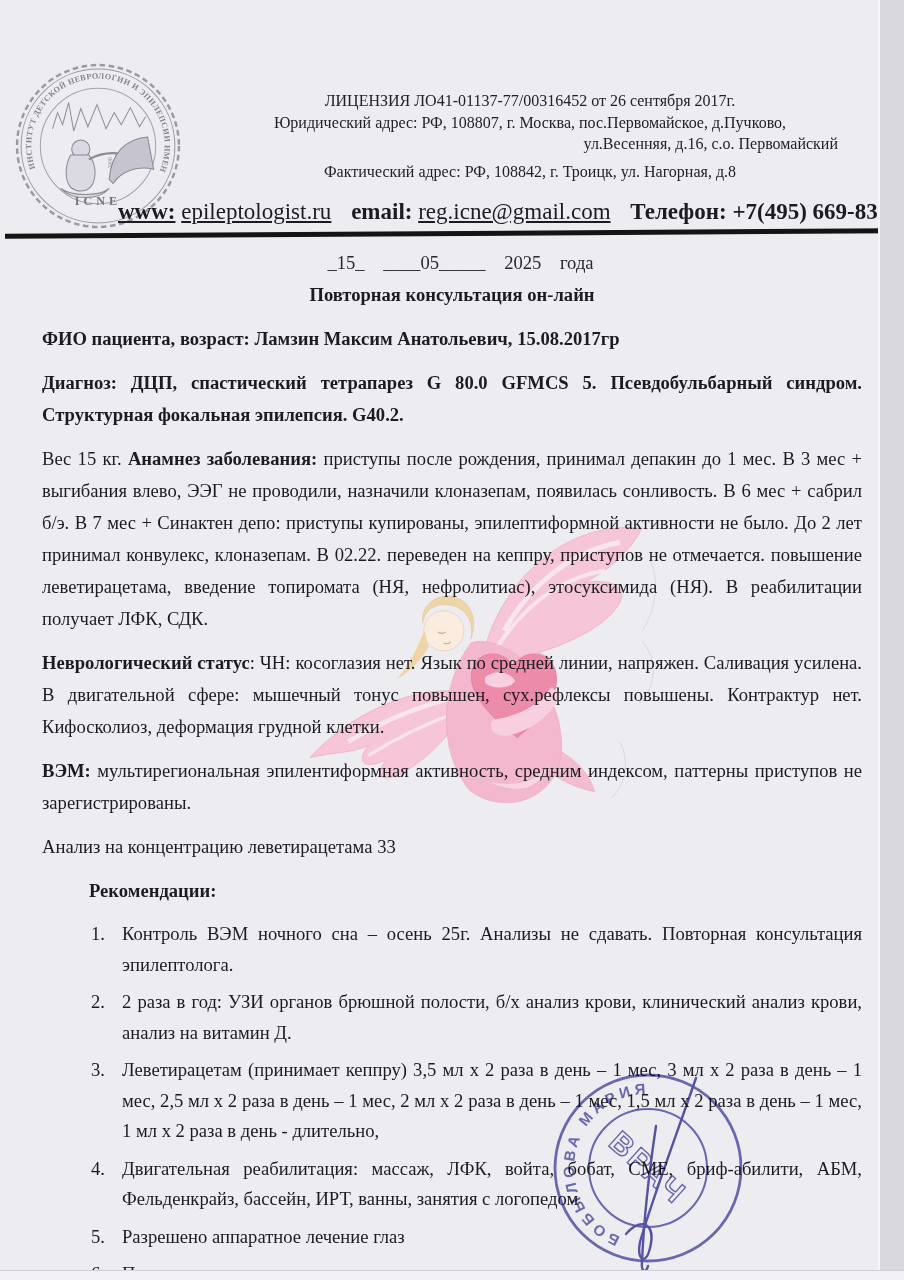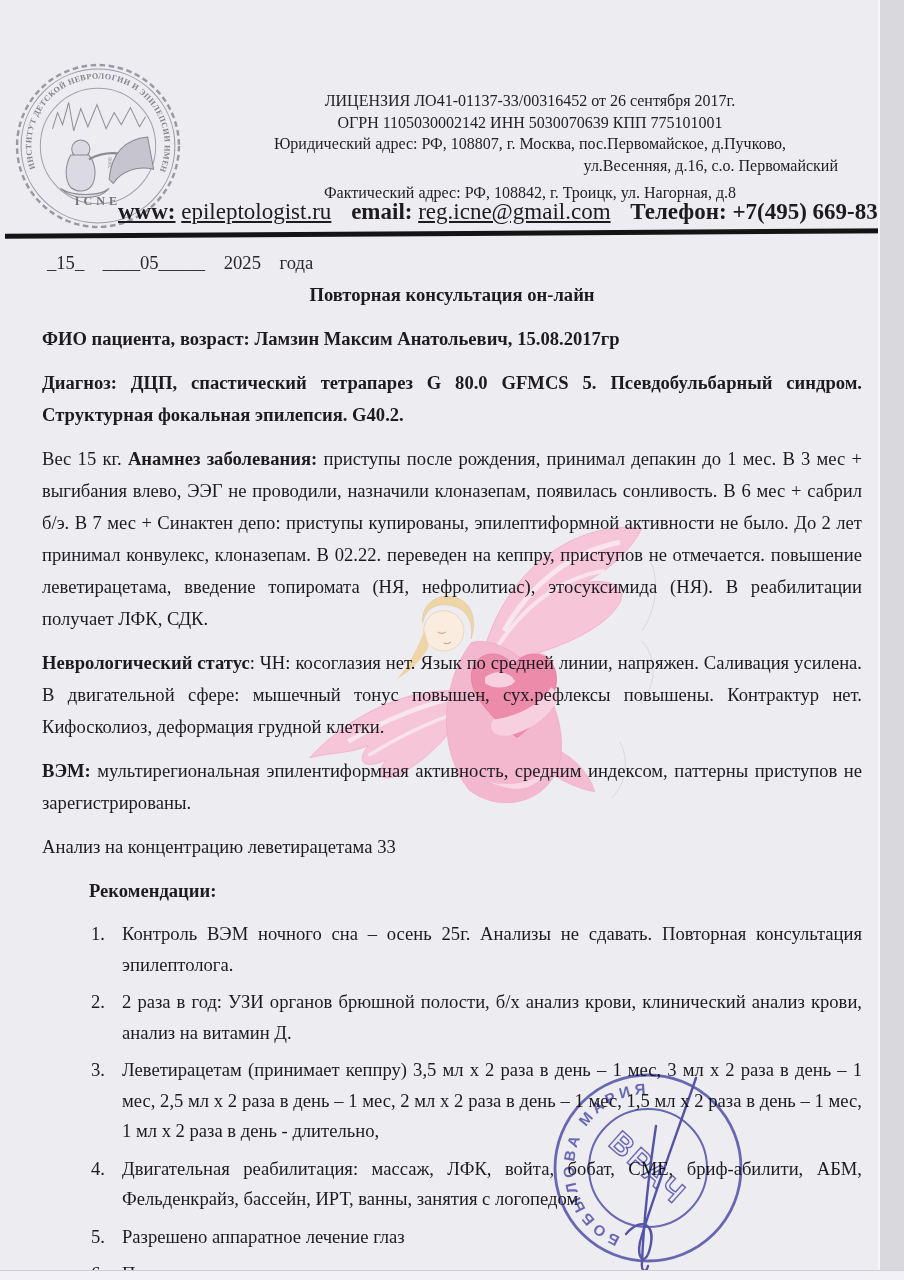--- a/index.html
+++ b/index.html
@@ -20,21 +20,21 @@
   .header-info .gap{height:6px;}
   .contact-line{position:absolute;left:118px;top:199px;font-size:23px;white-space:nowrap;}
   .contact-line .b{font-weight:bold;}
   .contact-line .u{text-decoration:underline;}
   .contact-line .seg{margin-right:14px;}
   .rule{position:absolute;top:231px;left:5px;right:10px;height:5px;background:#141414;
         transform:rotate(-0.35deg);z-index:2;}
   
   .doc{position:absolute;left:30px;right:30px;top:247px;z-index:2;
        font-size:18.6px;line-height:32px;text-align:justify;}
-  .date-line{text-align:left;word-spacing:14px;color:#2a282e;margin-left:17px;}
+  .date-line{text-align:center;word-spacing:14px;color:#2a282e;margin-left:17px;}
   .doc-title{text-align:center;font-weight:bold;}
   .p{margin:12px;}
   .b{font-weight:bold;}
   .rec-head{font-weight:bold;padding-left:47px;text-align:left;}
   ol.recs{counter-reset:rec;list-style:none;margin:2px 10px 0 0;padding:0 2px 0 92px;}
   ol.recs li{counter-increment:rec;position:relative;line-height:30.5px;margin-bottom:7px;text-align:justify;}
   ol.recs li::before{content:counter(rec) ".";position:absolute;left:-31px;}
   .footer-note{margin-top:10px;font-style:italic;font-size:18.2px;line-height:27.5px;text-align:left;
        font-family:"DejaVu Serif",serif;color:#26242a;}
   
@@ -64,22 +64,21 @@
         <path d="M58,94 C52,105 52,118 58,126 C66,132 76,130 80,122 C84,112 82,101 76,94 Z"></path>
         <path d="M76,98 C86,93 98,91 108,93" fill="none" stroke-width="2.2"></path>
         <path d="M48,127 C60,139 86,139 96,127 C86,135 60,135 48,127 Z"></path>
       </g>
       <path d="M96,118 C98,92 112,78 134,76 L140,108 C124,104 108,110 100,122 Z" fill="#c6c4ce" stroke="#8a8894" stroke-width="1"></path>
       <text x="99" y="107" font-size="5.5" fill="#8a8894" transform="rotate(-90 99 107)" font-family="Liberation Serif,serif">2006</text>
     </svg>
 
 
     <div class="header-info">
-      <div>ЛИЦЕНЗИЯ  ЛО41-01137-33/00316452  от  26 сентября 2017г.</div>
-      <div>ОГРН 1105030002142    ИНН 5030070639  КПП 775101001</div>
+      <div>ЛИЦЕНЗИЯ  ЛО41-01137-77/00316452  от  26 сентября 2017г.</div>
       <div>Юридический адрес: РФ, 108807, г. Москва, пос.Первомайское, д.Пучково,</div>
       <div class="ta-right">ул.Весенняя, д.16, с.о. Первомайский</div>
       <div class="gap"></div>
       <div>Фактический адрес:  РФ, 108842, г. Троицк, ул. Нагорная, д.8</div>
     </div>
 
     <div class="contact-line">
       <span class="b u">www:</span>
       <span class="u seg">epileptologist.ru</span>
       <span class="b">email:</span>

